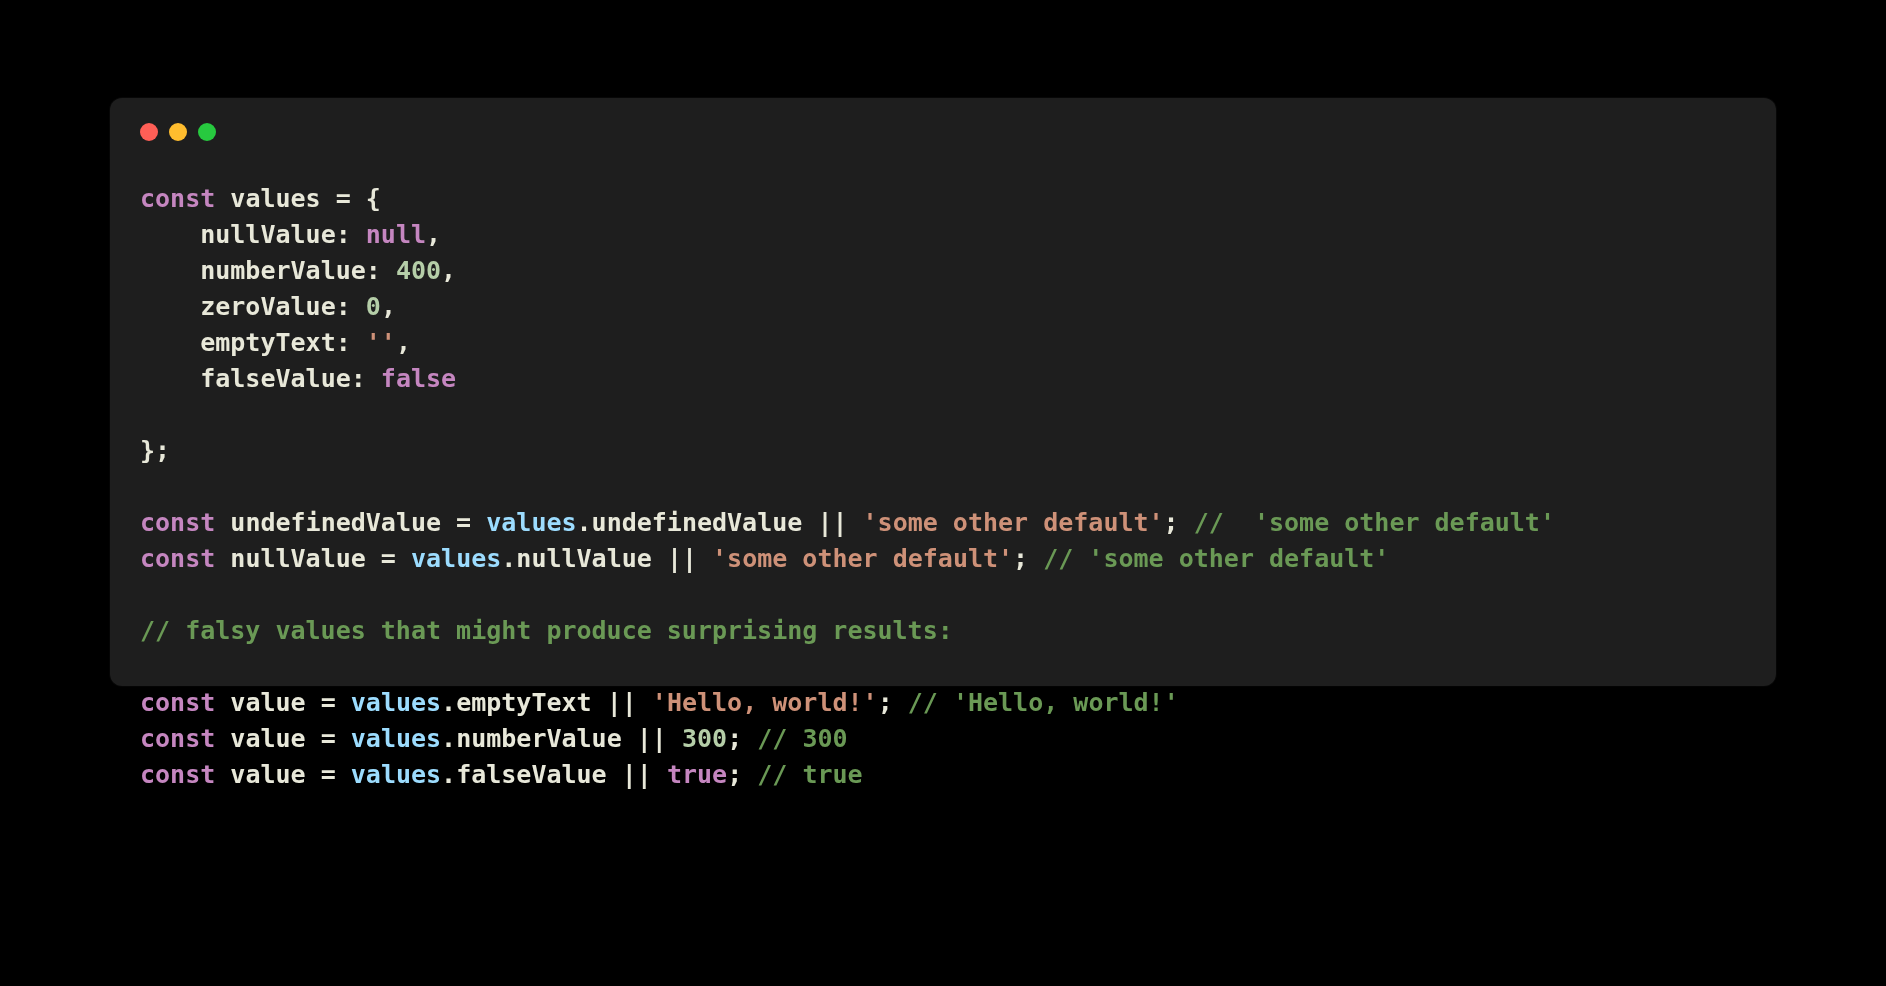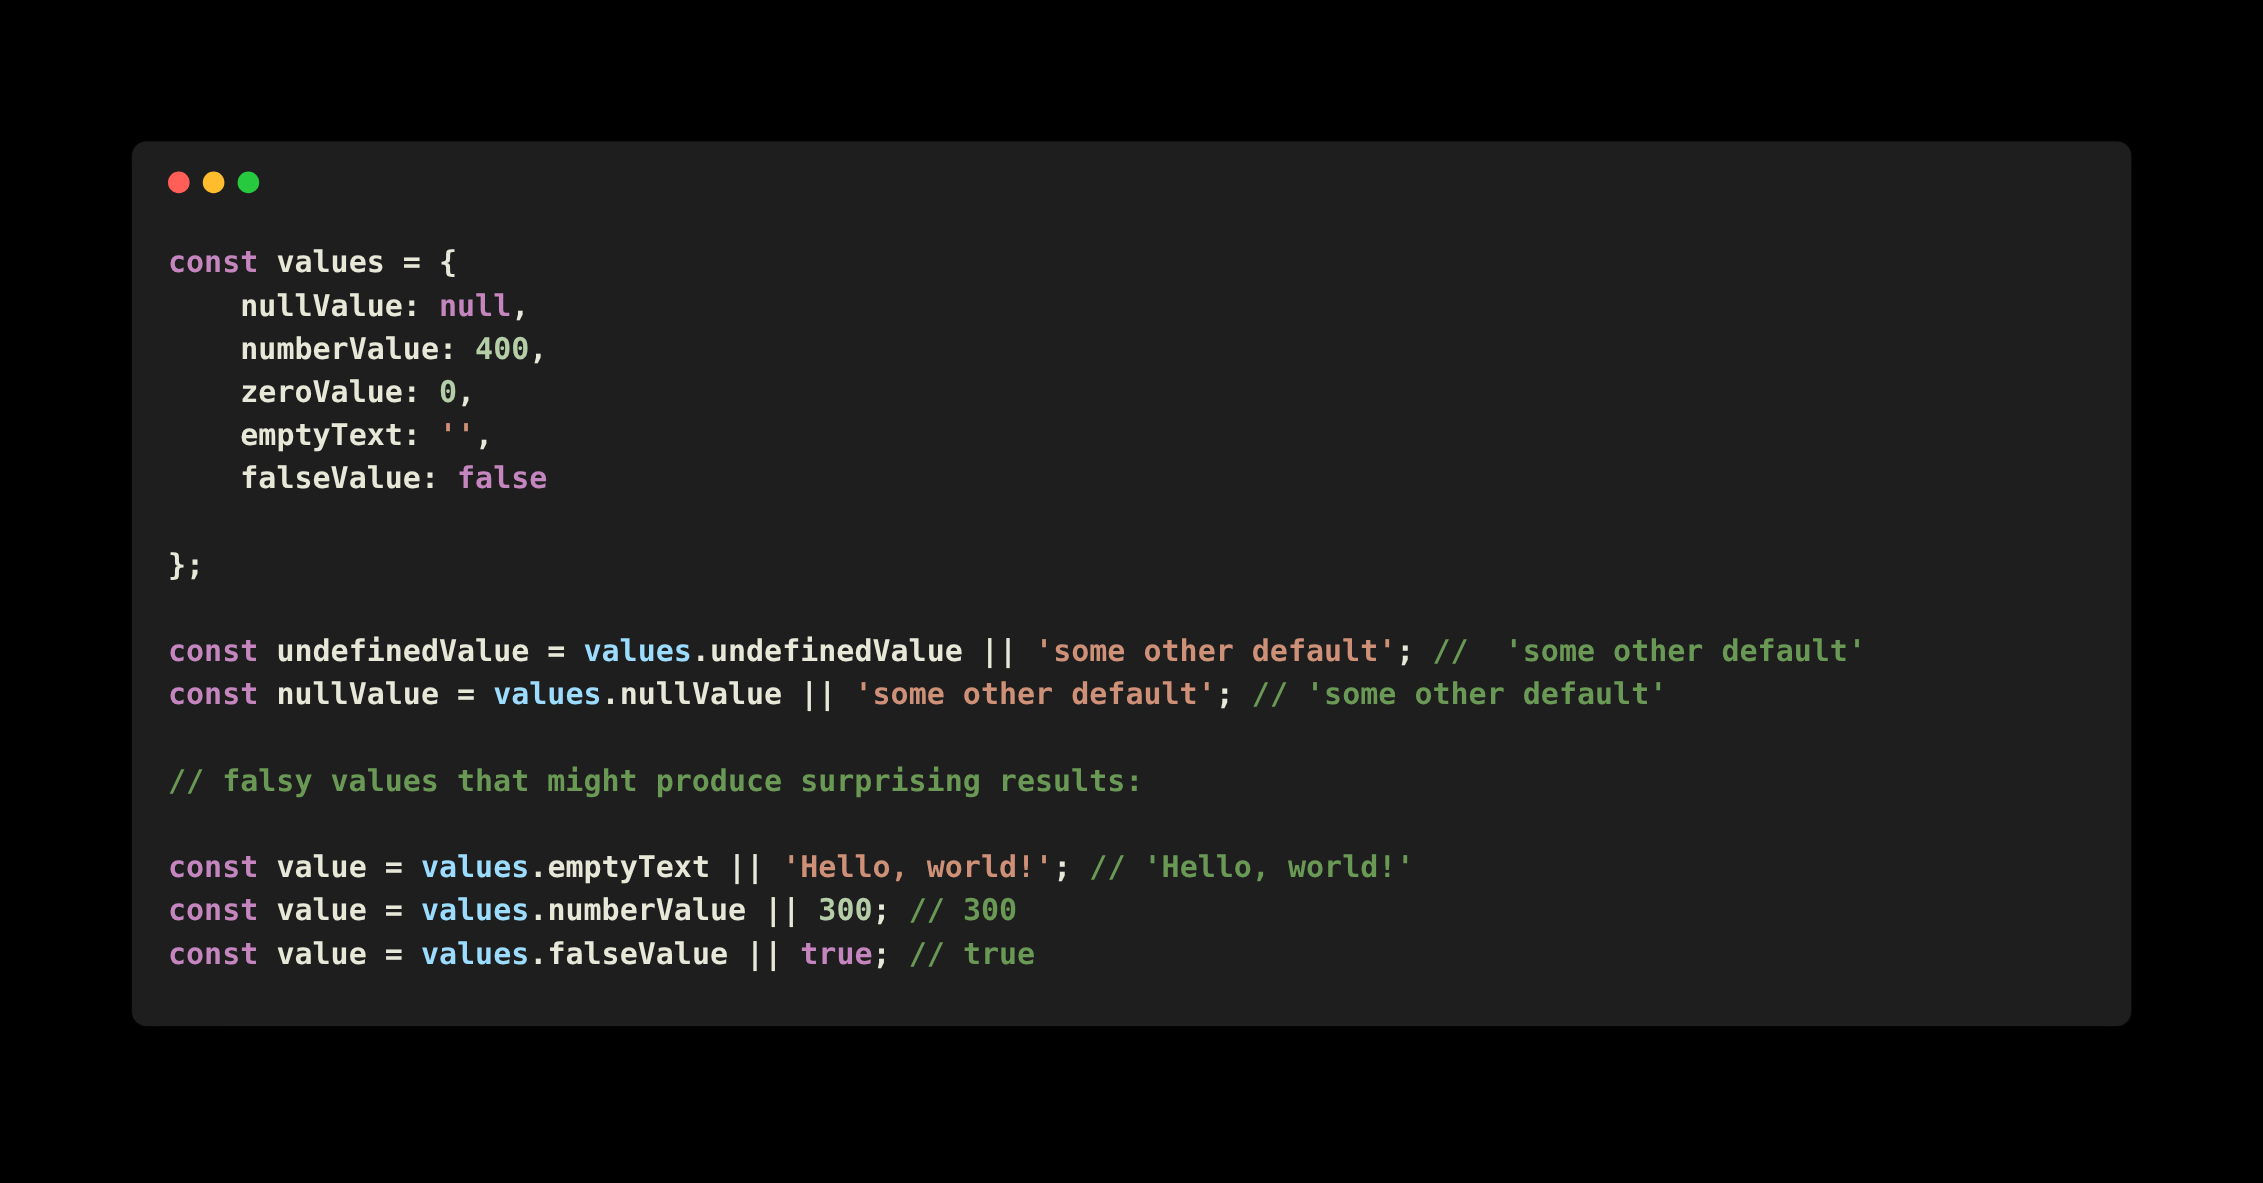--- a/index.html
+++ b/index.html
@@ -7,23 +7,23 @@
     padding: 0;
     width: 1886px;
     height: 986px;
     background: #000000;
     font-family: ui-monospace, "SF Mono", Menlo, Monaco, Consolas, monospace;
     overflow: hidden;
   }
   .panel {
     position: absolute;
     left: 110px;
-    top: 118px;
+    top: 98px;
     width: 1666px;
-    height: 737px;
+    height: 588px;
     background: #1E1E1E;
     border-radius: 12px;
     box-sizing: border-box;
     padding: 25px 30px 30px 30px;
     box-shadow: 0 30px 60px rgba(0,0,0,0.6), 0 0 0 1px rgba(255,255,255,0.03);
   }
   .traffic-lights {
     display: flex;
     gap: 11px;
     margin-bottom: 40px;

